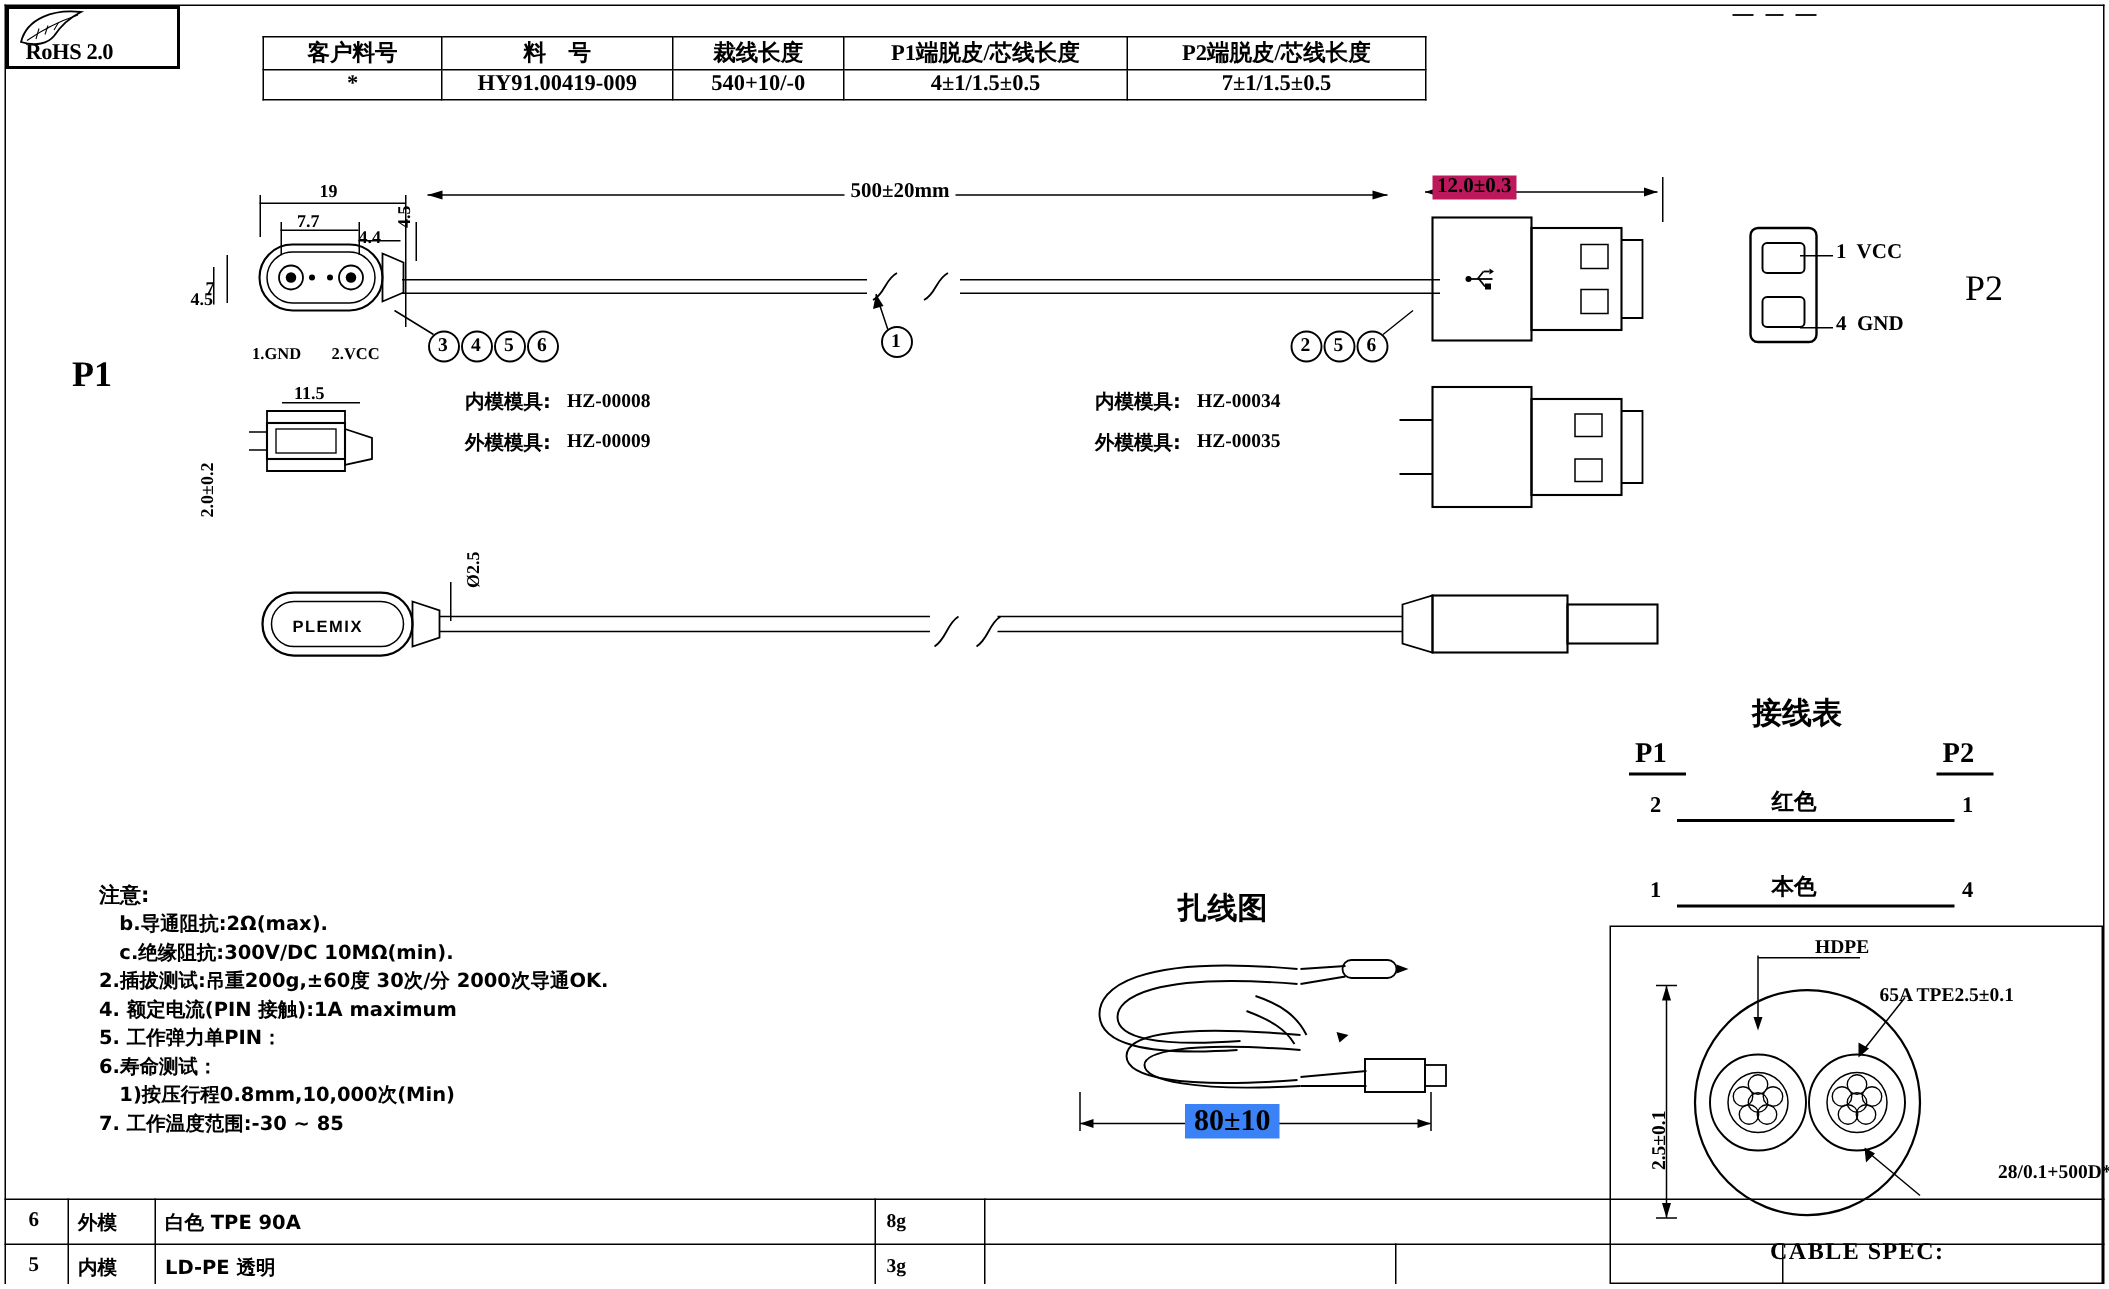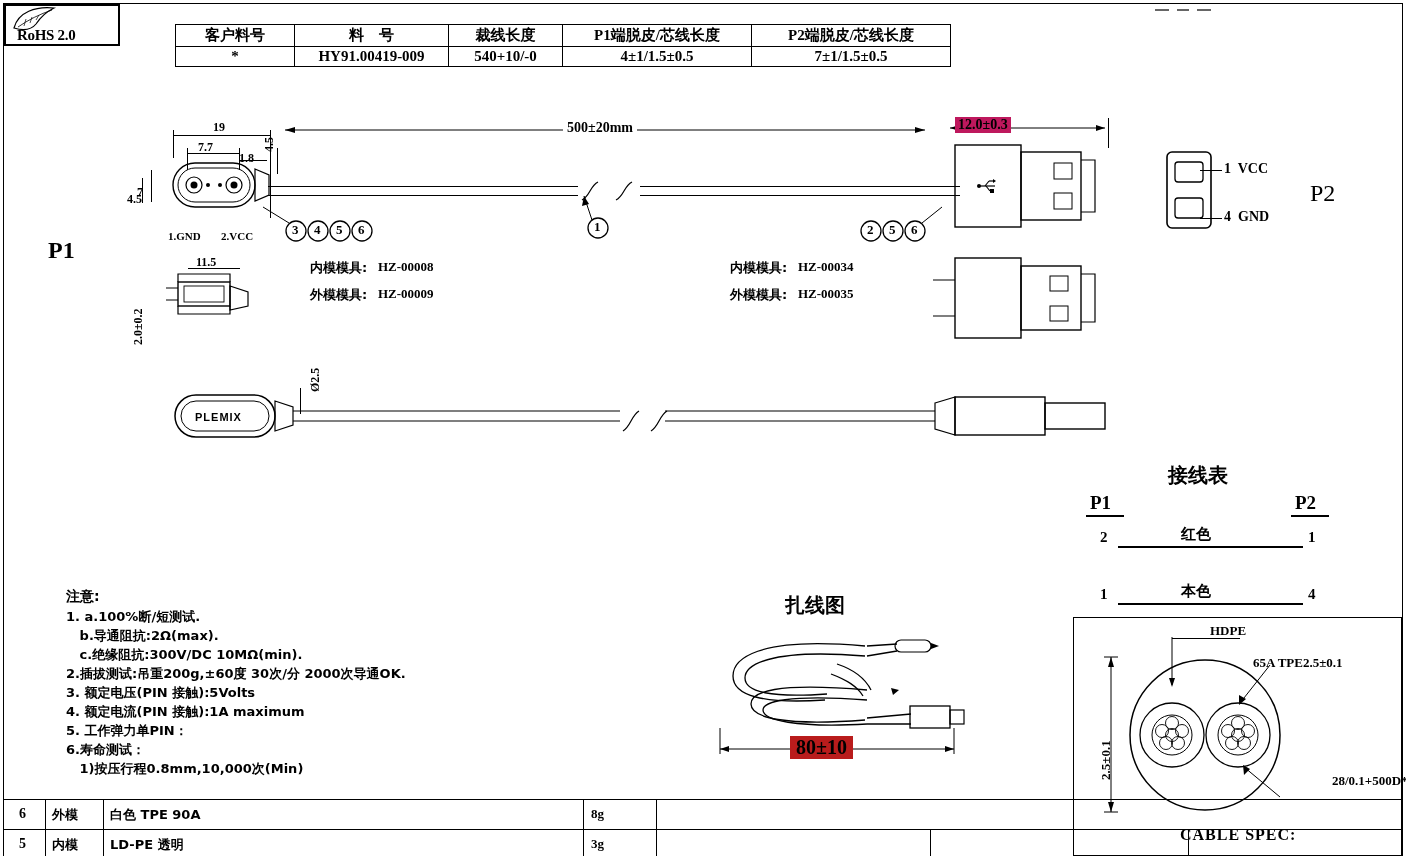--- a/index.html
+++ b/index.html
@@ -71,21 +71,21 @@
 <div class="ln h" style="left:173px;top:135px;width:97px;"></div>
 <div class="ln v" style="left:173px;top:130px;height:28px;"></div>
 <div class="ln v" style="left:270px;top:130px;height:88px;"></div>
 <div class="t b" style="left:213px;top:120px;font-size:12px;">19</div>
 
 <div class="ln h" style="left:187px;top:153px;width:52px;"></div>
 <div class="ln v" style="left:187px;top:148px;height:22px;"></div>
 <div class="ln v" style="left:239px;top:148px;height:22px;"></div>
 <div class="t b" style="left:198px;top:140px;font-size:12px;">7.7</div>
 <div class="ln h" style="left:239px;top:160px;width:28px;"></div>
-<div class="t b" style="left:239px;top:151px;font-size:12px;">1.8</div>
+<div class="t b" style="left:239px;top:151px;font-size:12px;">4.4</div>
 
 <div class="ln v" style="left:151px;top:170px;height:32px;"></div>
 <div class="t b" style="left:137px;top:185px;font-size:12px;">7</div>
 <div class="ln v" style="left:142px;top:178px;height:25px;"></div>
 <div class="t b" style="left:127px;top:192px;font-size:12px;">4.5</div>
 <div class="t b" style="left:262px;top:152px;font-size:12px;transform:rotate(-90deg);transform-origin:left top;">4.5</div>
 <div class="ln v" style="left:277px;top:148px;height:26px;"></div>
 
 <div class="ln h" style="left:268px;top:186px;width:310px;"></div>
 <div class="ln h" style="left:268px;top:195px;width:310px;"></div>
@@ -215,29 +215,28 @@
   <line x1="500" y1="36" x2="770" y2="36" stroke="#000" stroke-width="1.1"></line>
   <path d="M770,18 L790,12 L790,50 L770,44 Z" fill="none" stroke="#000" stroke-width="1.2"></path>
   <rect x="790" y="12" width="90" height="38" fill="none" stroke="#000" stroke-width="1.4"></rect>
   <rect x="880" y="18" width="60" height="26" fill="none" stroke="#000" stroke-width="1.4"></rect>
 </svg>
 <div class="t b" style="left:308px;top:392px;font-size:12px;transform:rotate(-90deg);transform-origin:left top;">Ø2.5</div>
 <div class="ln v" style="left:300px;top:388px;height:26px;"></div>
 
 <div class="t b cn" style="left:66px;top:588px;font-size:14px;">注意:</div>
 <div class="abs" style="left:66px;top:607px;width:480px;">
-  <div class="cn" style="font-size:13px;font-weight:bold;line-height:19px;white-space:pre;">1. a.100%断/短测试.</div>
   <div class="cn" style="font-size:13px;font-weight:bold;line-height:19px;white-space:pre;">   b.导通阻抗:2Ω(max).</div>
   <div class="cn" style="font-size:13px;font-weight:bold;line-height:19px;white-space:pre;">   c.绝缘阻抗:300V/DC 10MΩ(min).</div>
   <div class="cn" style="font-size:13px;font-weight:bold;line-height:19px;white-space:pre;">2.插拔测试:吊重200g,±60度 30次/分 2000次导通OK.</div>
-  <div class="cn" style="font-size:13px;font-weight:bold;line-height:19px;white-space:pre;">3. 额定电压(PIN 接触):5Volts</div>
   <div class="cn" style="font-size:13px;font-weight:bold;line-height:19px;white-space:pre;">4. 额定电流(PIN 接触):1A maximum</div>
   <div class="cn" style="font-size:13px;font-weight:bold;line-height:19px;white-space:pre;">5. 工作弹力单PIN：</div>
   <div class="cn" style="font-size:13px;font-weight:bold;line-height:19px;white-space:pre;">6.寿命测试：</div>
   <div class="cn" style="font-size:13px;font-weight:bold;line-height:19px;white-space:pre;">   1)按压行程0.8mm,10,000次(Min)</div>
+  <div class="cn" style="font-size:13px;font-weight:bold;line-height:19px;white-space:pre;">7. 工作温度范围:-30 ~ 85</div>
 </div>
 
 <div class="t b cn" style="left:785px;top:592px;font-size:20px;">扎线图</div>
 <svg style="left:715px;top:630px;width:265px;height:110px;">
   <path d="M150,16 C40,6 18,30 18,46 C18,66 48,74 110,70" fill="none" stroke="#000" stroke-width="1.3"></path>
   <path d="M150,26 C52,18 30,36 30,48 C30,62 56,68 112,64" fill="none" stroke="#000" stroke-width="1.3"></path>
   <path d="M152,60 C60,52 36,62 36,74 C36,88 70,96 150,90" fill="none" stroke="#000" stroke-width="1.3"></path>
   <path d="M152,70 C72,64 48,72 48,80 C48,90 80,98 152,94" fill="none" stroke="#000" stroke-width="1.3"></path>
   <path d="M122,34 C140,40 150,48 156,60" fill="none" stroke="#000" stroke-width="1.3"></path>
   <path d="M116,44 C132,50 142,56 148,66" fill="none" stroke="#000" stroke-width="1.3"></path>
@@ -251,21 +250,21 @@
   <line x1="152" y1="94" x2="196" y2="94" stroke="#000" stroke-width="1.3"></line>
   <path d="M176,58 l8,2 l-6,5 z" fill="#000"></path>
 </svg>
 <svg style="left:718px;top:742px;width:240px;height:14px;">
   <line x1="2" y1="7" x2="236" y2="7" stroke="#000" stroke-width="1"></line>
   <path d="M2,7 L11,4 L11,10 Z" fill="#000"></path>
   <path d="M236,7 L227,4 L227,10 Z" fill="#000"></path>
   <line x1="2" y1="-14" x2="2" y2="12" stroke="#000" stroke-width="1"></line>
   <line x1="236" y1="-14" x2="236" y2="12" stroke="#000" stroke-width="1"></line>
 </svg>
-<div class="t b" style="left:790px;top:736px;font-size:20px;background:#b91c1c;padding:0 6px;">80±10</div>
+<div class="t b" style="left:790px;top:736px;font-size:20px;background:#3b82f6;padding:0 6px;">80±10</div>
 
 <div class="t b cn" style="left:1168px;top:462px;font-size:20px;">接线表</div>
 <div class="t b" style="left:1090px;top:492px;font-size:19px;">P1</div>
 <div class="t b" style="left:1295px;top:492px;font-size:19px;">P2</div>
 <div class="ln h" style="left:1086px;top:515px;width:38px;height:2px;"></div>
 <div class="ln h" style="left:1291px;top:515px;width:38px;height:2px;"></div>
 
 <div class="t b" style="left:1100px;top:529px;font-size:15px;">2</div>
 <div class="t b cn" style="left:1181px;top:525px;font-size:15px;">红色</div>
 <div class="ln h" style="left:1118px;top:546px;width:185px;height:2px;"></div>

